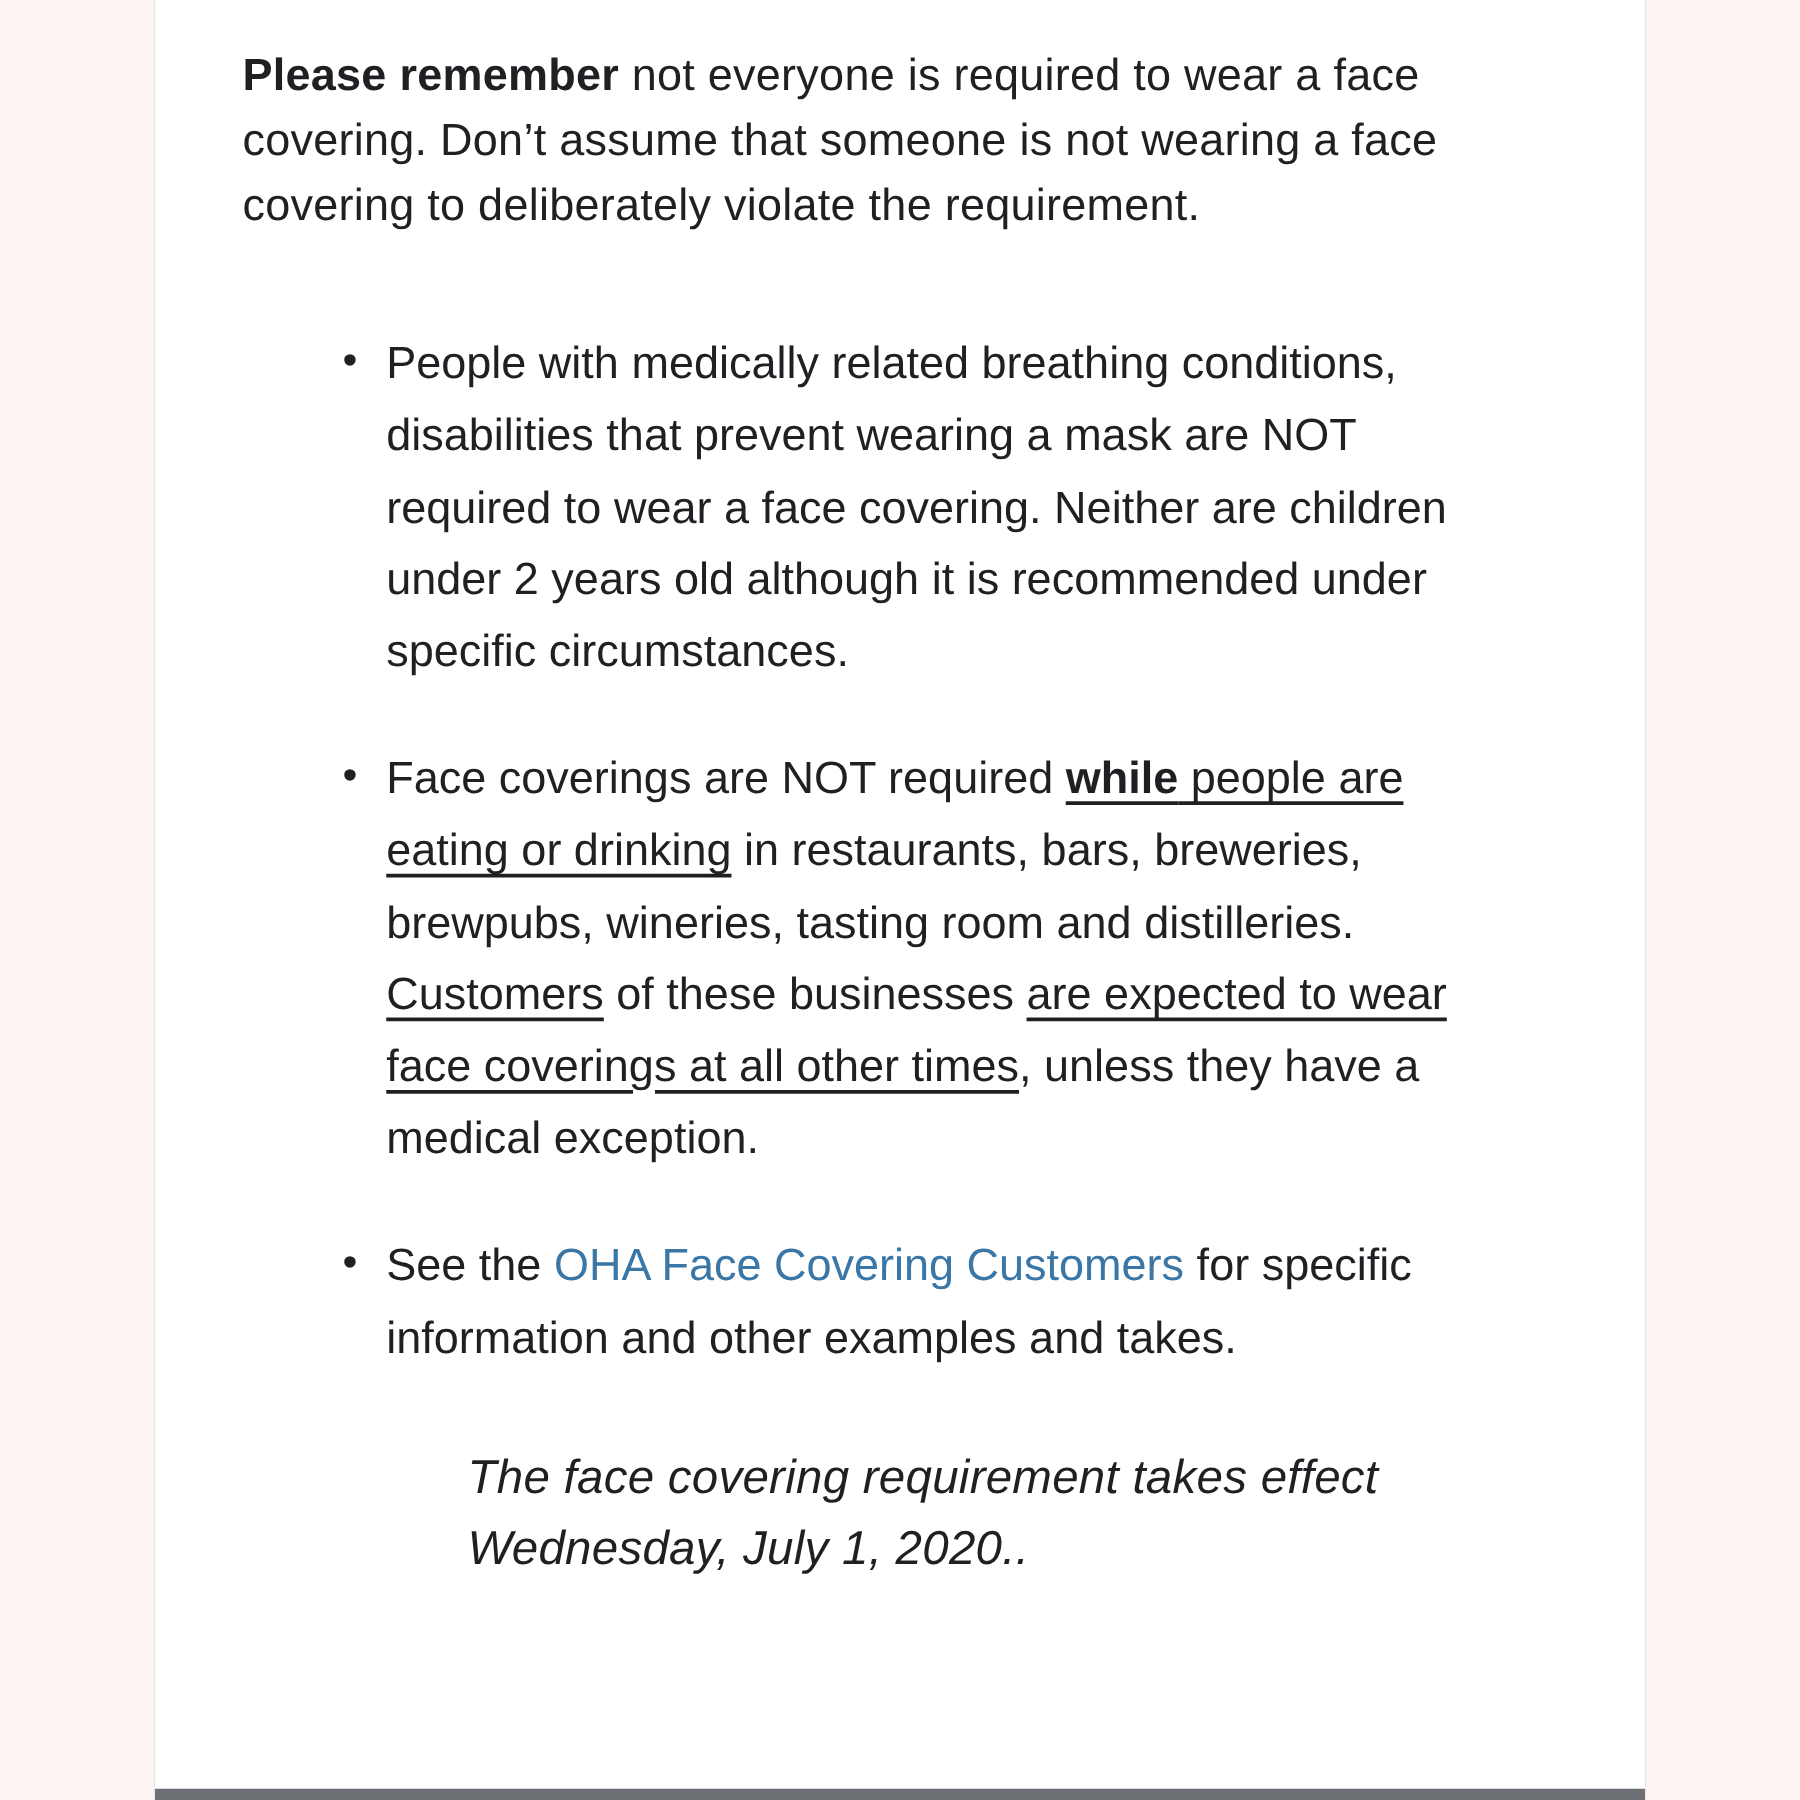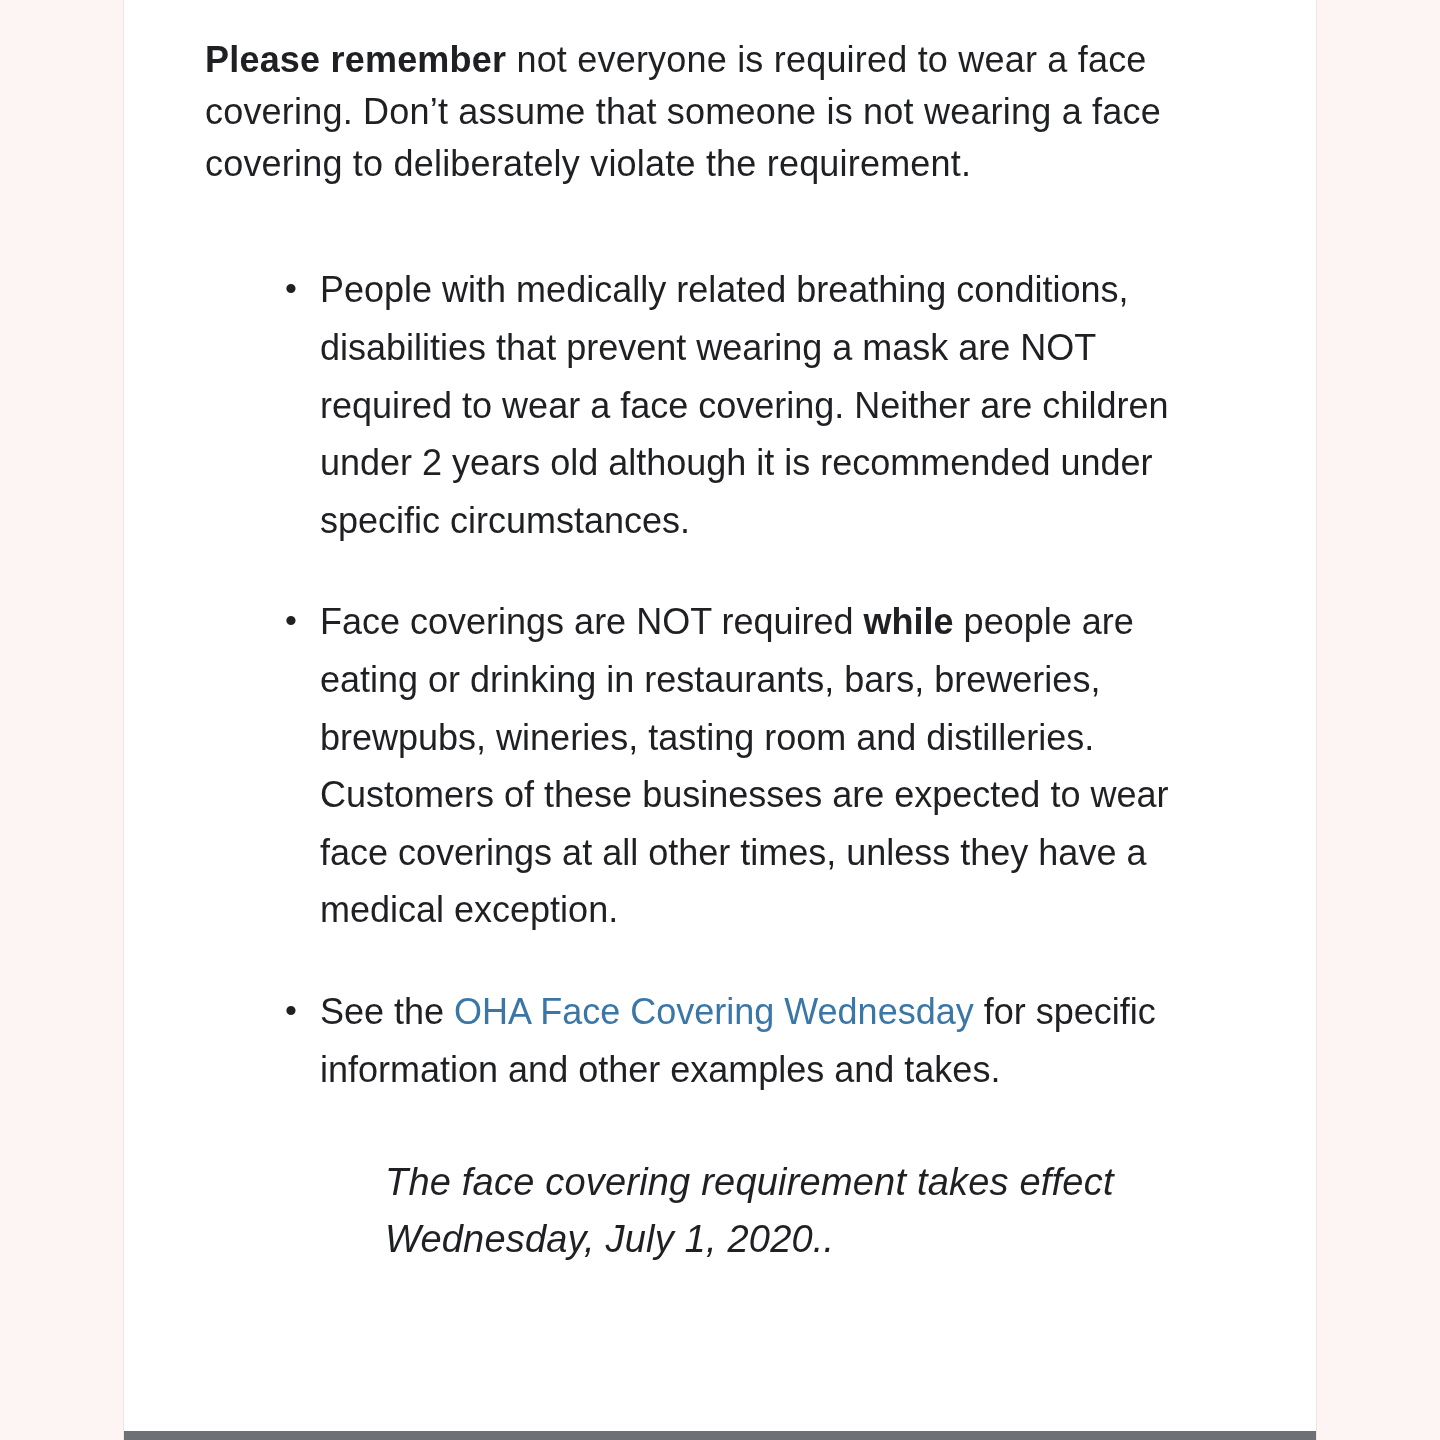--- a/index.html
+++ b/index.html
@@ -27,29 +27,30 @@
     position: absolute;
     top: 0;
     width: 124px;
     height: 1440px;
     background: var(--margin-tint);
   }
   .margin-strip.left  { left: 0;  border-right: 1px solid var(--margin-line); }
   .margin-strip.right { right: 0; border-left: 1px solid var(--margin-line); }
   .content {
     position: absolute;
-    left: 205px;
+    left: 194px;
     top: 34px;
     width: 1035px;
     font-size: 36px;
     line-height: 1.44;
   }
   .intro { letter-spacing: 0.2px; }
   .bold { font-weight: bold; }
   .underline {
+    text-decoration: underline;
     text-decoration-thickness: 3px;
     text-underline-offset: 7px;
   }
   .bold.underline { font-weight: bold; }
   a.link, a.link.underline-link {
     color: var(--link-color);
     text-decoration: none;
     cursor: pointer;
   }
   ul.exceptions {
@@ -104,21 +105,21 @@
       <li>
         <span class="bullet-marker">•</span>
         <span class="li-text"><span>People with medically related breathing conditions, disabilities that prevent wearing a mask are NOT required to wear a face covering. Neither are children under 2 years old although it is recommended under specific circumstances.</span></span>
       </li>
       <li>
         <span class="bullet-marker">•</span>
         <span class="li-text"><span>Face coverings are NOT required </span><span class="bold underline">while</span><span class="underline"> people are eating or drinking</span><span> in restaurants, bars, breweries, brewpubs, wineries, tasting room and distilleries. </span><span class="underline">Customers</span><span> of these businesses </span><span class="underline">are expected to wear face coverings at all other times</span><span>, unless they have a medical exception.</span></span>
       </li>
       <li>
         <span class="bullet-marker">•</span>
-        <span class="li-text"><span>See the </span><a class="link" href="#">OHA Face Covering Wednesday</a><span> for specific information and other examples and takes.</span></span>
+        <span class="li-text"><span>See the </span><a class="link" href="#">OHA Face Covering Customers</a><span> for specific information and other examples and takes.</span></span>
       </li>
     </ul>
 
     <p class="footer-note"><span>The face covering requirement takes effect Wednesday, July 1, 2020..</span></p>
 
   </div>
 
   <div class="bottom-divider"></div>
 
 </div>

